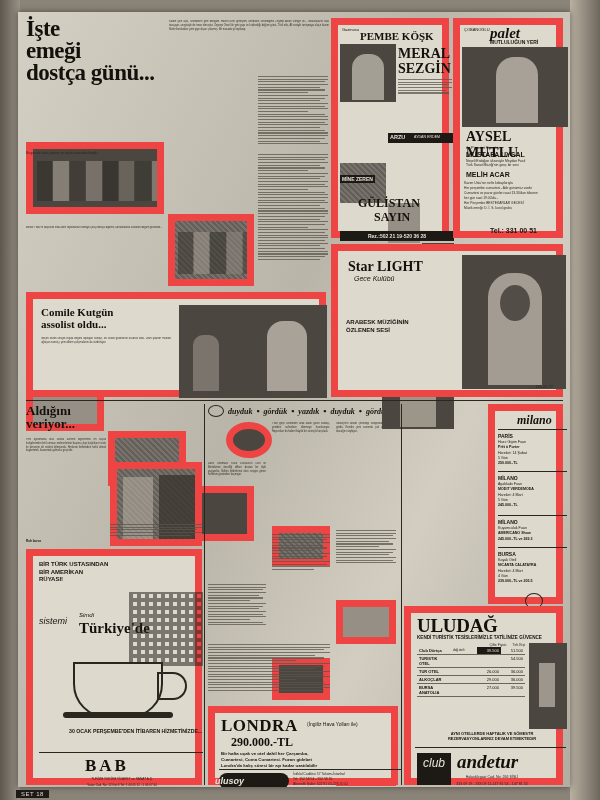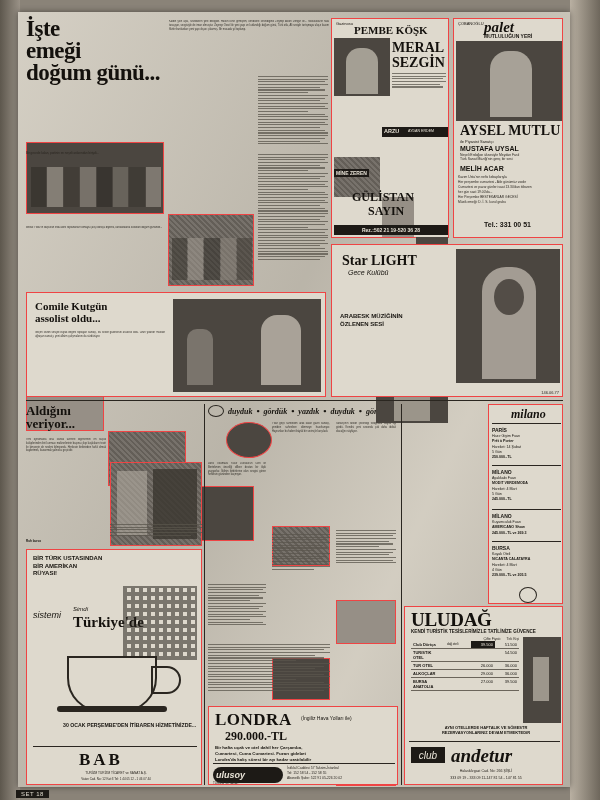--- a/index.html
+++ b/index.html
@@ -10,21 +10,21 @@
          box-shadow:0 0 6px rgba(0,0,0,.45);overflow:hidden;}
   .sheet:before{content:"";position:absolute;inset:0;
      background:linear-gradient(115deg,rgba(255,255,255,.12),rgba(0,0,0,.10) 45%,rgba(255,255,255,.08) 70%,rgba(0,0,0,.14));
      pointer-events:none;}
   .bgstrip{position:absolute;right:0;top:0;width:30px;height:800px;
      background:linear-gradient(90deg,#b9b0a2,#6e675c);}
   .bgstrip2{position:absolute;left:0;top:0;width:20px;height:800px;
      background:linear-gradient(90deg,#5d574d,#9a9287);}
   
   .blk{position:absolute;box-sizing:border-box;}
-  .border{border:1px solid #ef4444;}
+  .border{border:7px solid #ef4444;}
   .white{background:#ded9cd;}
   .photo{background:#6d6760;background-image:
       repeating-linear-gradient(45deg,rgba(255,255,255,.07) 0 2px,rgba(0,0,0,.09) 2px 4px);
       position:relative;overflow:hidden;}
   .photo.dark{background:#4b4640;}
   .photo.light{background:#968f86;}
   .cap{font-size:3px;line-height:1.25;color:#2a2620;}
   .hl{font-weight:bold;color:#17140f;}
   .txtcol{font-size:2.6px;line-height:1.45;color:#33302a;text-align:justify;}
   .rule{background:#2a2620;height:1px;}
@@ -48,21 +48,21 @@
 
 <div class="page">
   <div class="bgstrip2"></div>
   <div class="bgstrip"></div>
 
   <div class="sheet">
 
     <div class="blk" style="left:8px;top:6px;width:300px;height:270px;">
       <div class="big" style="font-size:23px;line-height:0.95;letter-spacing:-.5px;">İşte</div>
       <div class="big" style="font-size:23px;line-height:0.95;letter-spacing:-.5px;">emeği</div>
-      <div class="big" style="font-size:23px;line-height:0.95;letter-spacing:-.5px;">doğum günü...</div>
+      <div class="big" style="font-size:23px;line-height:0.95;letter-spacing:-.5px;">dostça günü...</div>
 
       <div class="txtcol" style="position:absolute;left:143px;top:2px;width:160px;height:50px;overflow:hidden;">Kalbin yılın aşkı, sevdiklerin yine belliğidir. Halkın icine girmiştim, kendisine sevindiğiniz Zeynep Asion Dengiz ile... Mutlulukların hâlâ taraşıyor, sevgisiyle de iman olmuştur. Zeynep Özsel ile yeni yapı ve kutlandığı doğum günü, Türk otla, Ali sesiyle tartışmaya ulaşır kasım filizler bunlardan: yeni yapı dışarı çıkarmış. Bir masada yıl toplanıp.</div>
 
       <div class="photo dark blk border" style="left:0;top:58px;width:138px;height:72px;">
         <div class="faces" style="position:absolute;left:4px;bottom:6px;width:130px;height:40px;opacity:.55;">
           <div style="background:#2f2b26"></div>
             <div style="background:#b3aca2"></div>
             <div style="background:#3b3731"></div>
           <div style="background:#9c958b"></div>
             <div style="background:#2b2823"></div>
@@ -316,21 +316,21 @@
       <div class="big" style="position:absolute;left:6px;top:3px;font-size:17px;letter-spacing:.5px;">LONDRA</div>
       <div style="position:absolute;left:92px;top:8px;font-size:5px;color:#17140f;">(İngiliz Hava Yolları ile)</div>
       <div class="big" style="position:absolute;left:16px;top:22px;font-size:12px;">290.000.-TL</div>
       <div style="position:absolute;left:6px;top:38px;width:178px;font-size:4.4px;font-weight:bold;color:#17140f;line-height:1.35;">
         <div>Bir hafta uçak ve otel dahil her Çarşamba,</div>
         <div>Cumartesi, Cuma Cumartesi. Fuzarı gidebet</div>
         <div>Londra'da kalış süresi bir ayı kadar uzatılabilir</div>
       </div>
       <div class="rule" style="position:absolute;left:4px;top:56px;width:182px;"></div>
       <div style="position:absolute;left:4px;top:60px;width:70px;height:16px;background:#1d1a16;border-radius:8px;"></div>
-      <div style="position:absolute;left:7px;top:63px;font-size:9px;color:#e8e3d7;font-style:italic;font-weight:bold;">ulusoy</div>
+      <div style="position:absolute;left:0;top:63px;font-size:9px;color:#e8e3d7;font-style:italic;font-weight:bold;">ulusoy</div>
       <div style="position:absolute;left:78px;top:59px;width:108px;font-size:3.4px;color:#2a2620;line-height:1.4;">
         <div>İstiklal Caddesi 57 Taksim-İstanbul</div>
         <div>Tel: 152 58 54 - 152 58 55</div>
         <div>Abonelik Şube: 522 91 05-226 20 02</div>
       </div>
       <div style="position:absolute;left:4px;top:74px;font-size:3px;color:#2a2620;">TURİZM SEYAHAT</div>
     </div>
 
     <div class="blk border white" style="left:313px;top:6px;width:118px;height:220px;">
       <div style="position:absolute;left:4px;top:2px;font-size:4px;color:#17140f;">Gazinosu</div>
@@ -481,21 +481,21 @@
           <span style="flex:1;font-weight:bold;">BURSA ANATOLIA</span>
           <span style="width:22px;"></span>
           <span style="width:20px;text-align:right;">27.000</span>
           <span style="width:20px;text-align:right;">39.500</span>
         </div>
       </div>
 
       <div style="position:absolute;left:6px;top:118px;width:150px;font-size:4px;font-weight:bold;color:#17140f;white-space:pre-line;text-align:center;">AYNI OTELLERDE HAFTALIK VE SÖMESTR
 REZERVASYONLARINIZ DEVAM ETMEKTEDİR</div>
       <div class="rule" style="position:absolute;left:4px;top:134px;width:151px;"></div>
-      <div style="position:absolute;left:6px;top:140px;width:34px;height:16px;background:#1d1a16;color:#e8e3d7;font-size:10px;text-align:center;padding-top:3px;box-sizing:border-box;font-style:italic;">club</div>
+      <div style="position:absolute;left:6px;top:140px;width:34px;height:32px;background:#1d1a16;color:#e8e3d7;font-size:12px;text-align:center;padding-top:3px;box-sizing:border-box;font-style:italic;">club</div>
       <div class="big" style="position:absolute;left:46px;top:138px;font-size:19px;font-style:italic;">andetur</div>
       <div style="position:absolute;left:6px;top:162px;width:150px;font-size:3.6px;color:#2a2620;text-align:center;">Halaskârgazi Cad. No: 266 ŞİŞLİ</div>
       <div style="position:absolute;left:6px;top:169px;width:150px;font-size:3.6px;color:#2a2620;text-align:center;">333 09 19 - 333 09 11-147 81 54 - 147 81 55</div>
     </div>
 
     <div class="vrule" style="position:absolute;left:186px;top:392px;height:381px;"></div>
     <div class="vrule" style="position:absolute;left:383px;top:392px;height:381px;"></div>
     <div class="rule" style="position:absolute;left:8px;top:388px;width:537px;"></div>
 
   </div>

